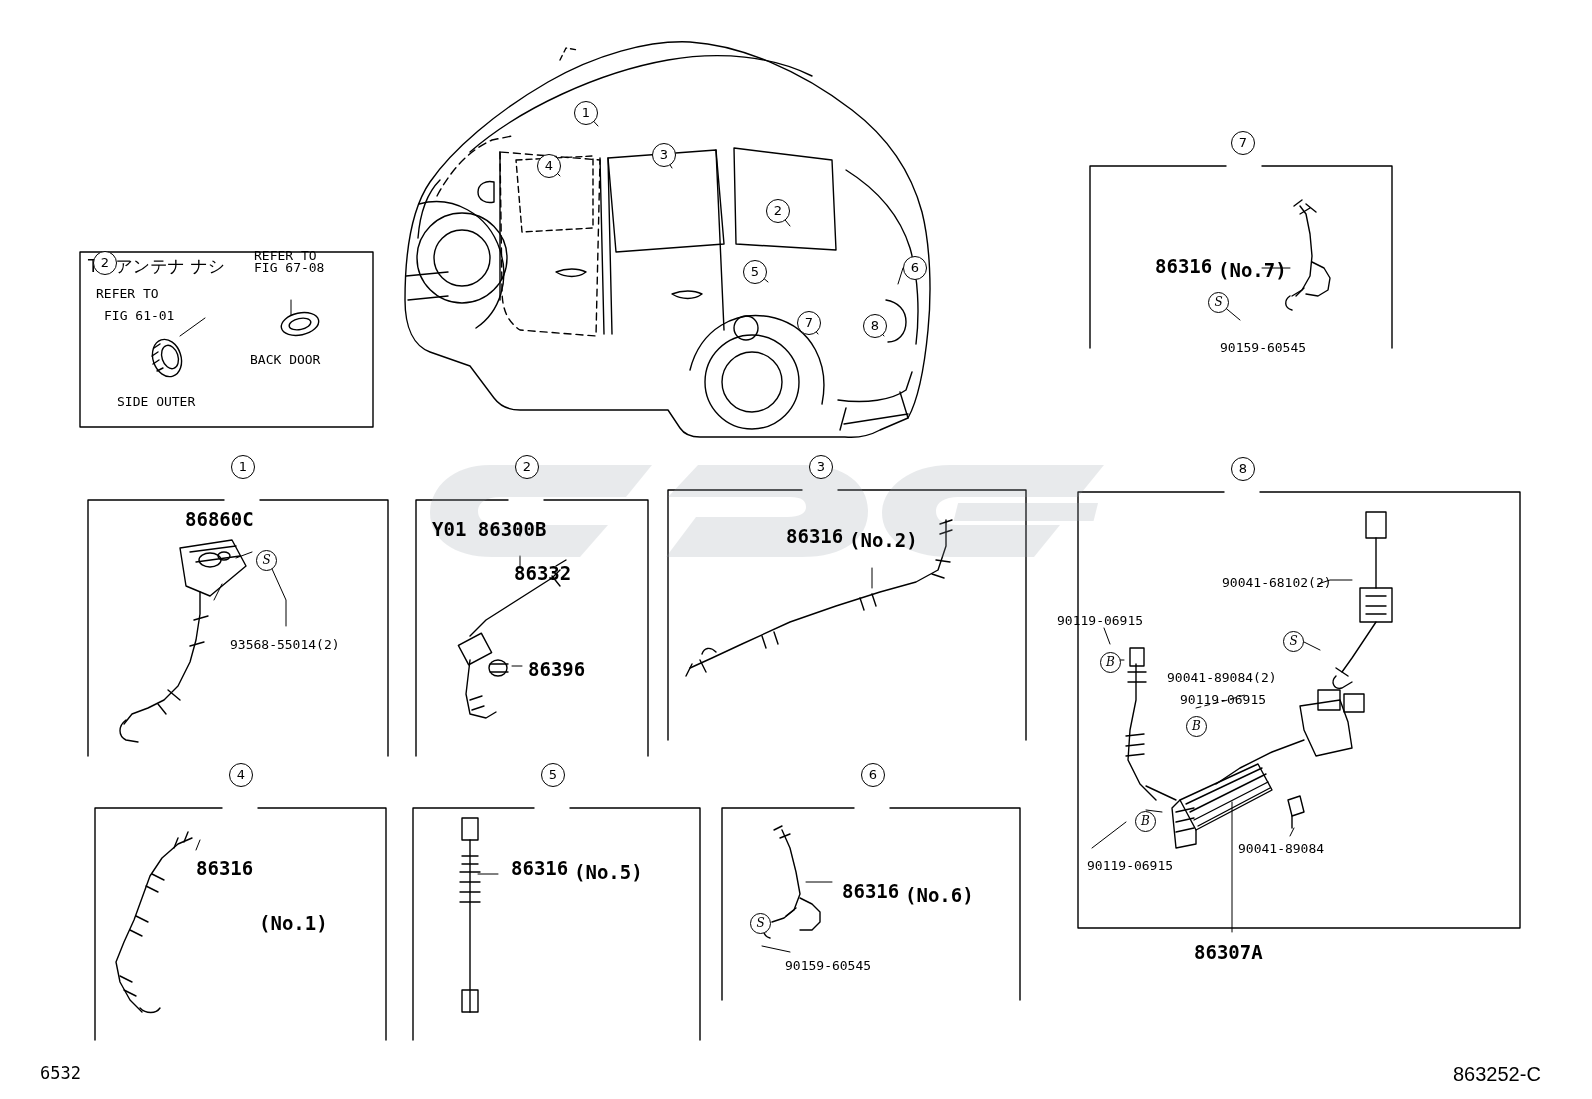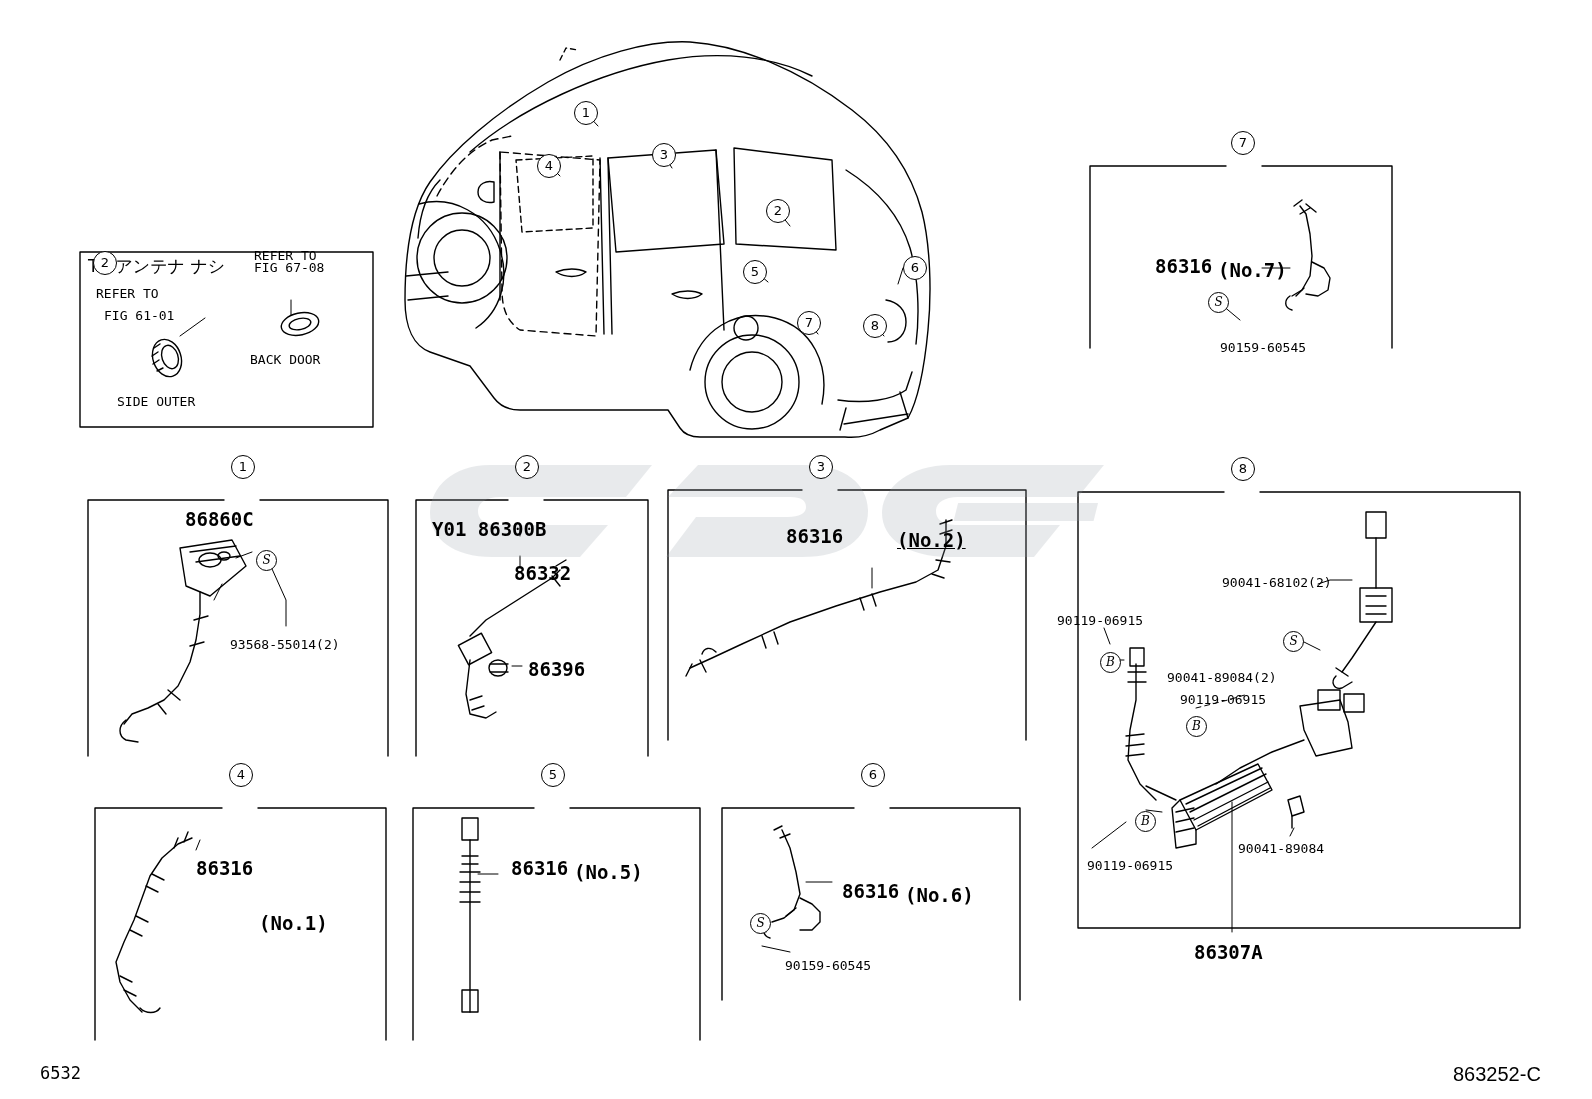--- a/index.html
+++ b/index.html
@@ -336,21 +336,21 @@
   <div class="circnum" style="left:861px; top:763px;">6</div>
 
   <div class="lbl pn" style="left:185px; top:508px;">86860C</div>
   <div class="lbl small" style="left:230px; top:637px;">93568-55014(2)</div>
 
   <div class="lbl pn" style="left:432px; top:518px;">Y01 86300B</div>
   <div class="lbl pn" style="left:514px; top:562px;">86332</div>
   <div class="lbl pn" style="left:528px; top:658px;">86396</div>
 
   <div class="lbl pn" style="left:786px; top:525px;">86316</div>
-  <div class="lbl pn-sub" style="left:897px; top:529px;text-decoration:underline;">(No.2)</div>
+  <div class="lbl pn-sub" style="left:849px; top:529px;">(No.2)</div>
 
   <div class="lbl pn" style="left:196px; top:857px;">86316</div>
   <div class="lbl pn-sub" style="left:259px; top:912px;">(No.1)</div>
 
   <div class="lbl pn" style="left:511px; top:857px;">86316</div>
   <div class="lbl pn-sub" style="left:574px; top:861px;">(No.5)</div>
 
   <div class="lbl pn" style="left:842px; top:880px;">86316</div>
   <div class="lbl pn-sub" style="left:905px; top:884px;">(No.6)</div>
   <div class="lbl small" style="left:785px; top:958px;">90159-60545</div>

